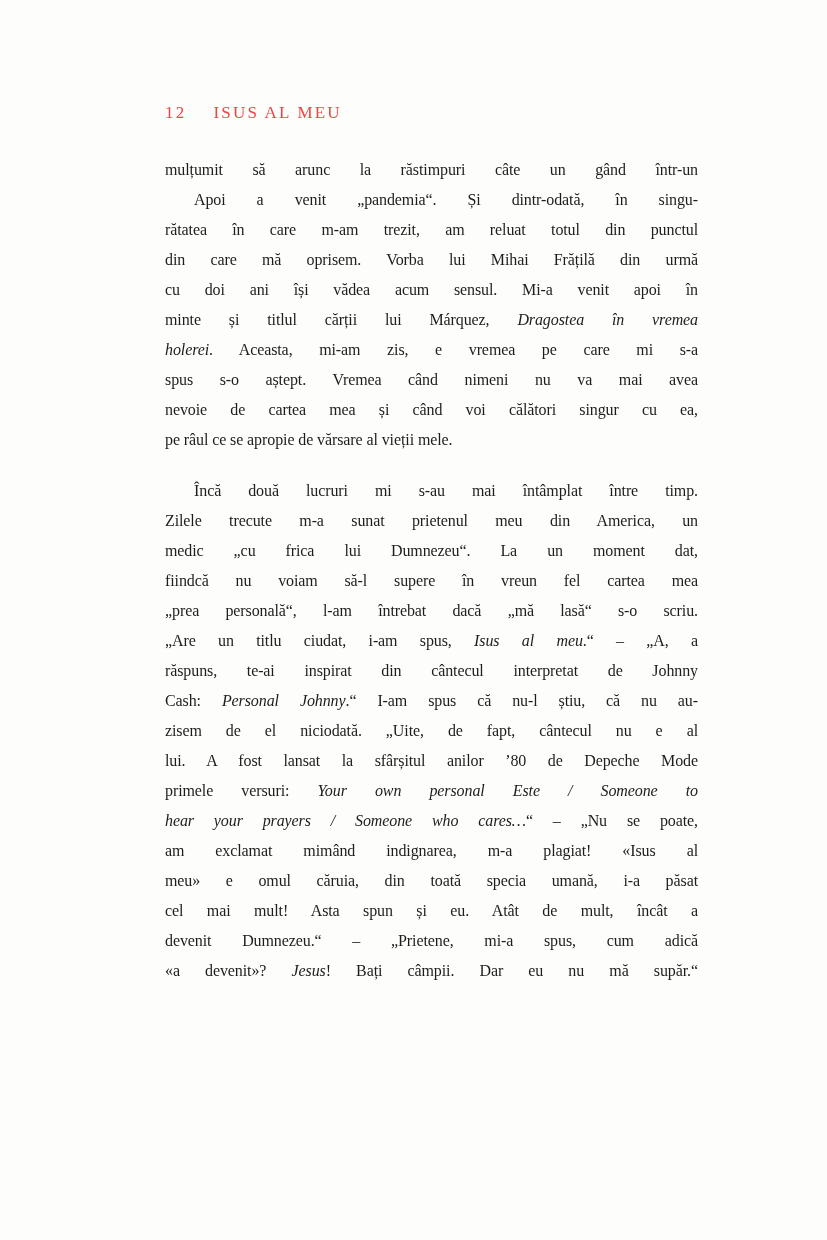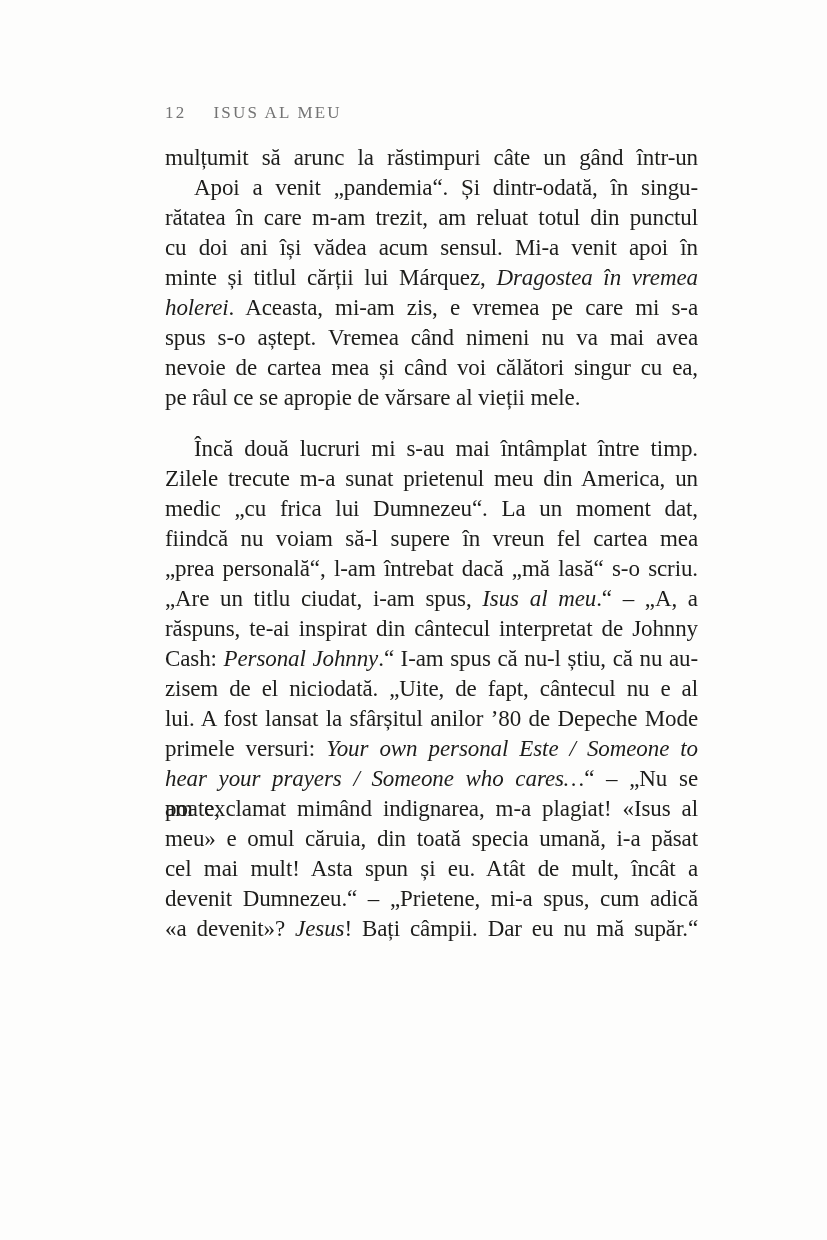--- a/index.html
+++ b/index.html
@@ -21,35 +21,35 @@
     background: #fdfdfc;
   }
   .running-header {
     position: absolute;
     left: 165px;
     top: 103px;
     display: flex;
     align-items: baseline;
     font-size: 17px;
     letter-spacing: 2.2px;
-    color: #737373;
+    color: #ef4444;
     white-space: nowrap;
   }
   .running-header .page-number {
     font-variant-numeric: oldstyle-nums;
   }
   .running-header .running-title {
     margin-left: 27px;
   }
   .body-text {
     position: absolute;
     left: 165px;
-    top: 143px;
+    top: 155px;
     width: 533px;
-    font-size: 23px;
+    font-size: 16px;
     line-height: 30px;
     letter-spacing: -0.1px;
   }
   .line {
     height: 30px;
     text-align: justify;
     text-align-last: justify;
     white-space: normal;
   }
   .line.para-end {
@@ -72,20 +72,21 @@
 
   <div class="running-header">
     <span class="page-number">12</span>
     <span class="running-title">ISUS AL MEU</span>
   </div>
 
   <div class="body-text">
     <div class="line"><span>mulțumit să arunc la răstimpuri câte un gând într-un</span></div>
     <div class="line indent"><span>Apoi a venit „pandemia“. Și dintr-odată, în singu-</span></div>
     <div class="line"><span>rătatea în care m-am trezit, am reluat totul din punctul</span></div>
+    <div class="line"><span>din care mă oprisem. Vorba lui Mihai Frățilă din urmă</span></div>
     <div class="line"><span>cu doi ani își vădea acum sensul. Mi-a venit apoi în</span></div>
     <div class="line"><span>minte și titlul cărții lui Márquez, </span><span class="it">Dragostea în vremea</span></div>
     <div class="line"><span class="it">holerei</span><span>. Aceasta, mi-am zis, e vremea pe care mi s-a</span></div>
     <div class="line"><span>spus s-o aștept. Vremea când nimeni nu va mai avea</span></div>
     <div class="line"><span>nevoie de cartea mea și când voi călători singur cu ea,</span></div>
     <div class="line para-end"><span>pe râul ce se apropie de vărsare al vieții mele.</span></div>
     <div class="line indent gap-before"><span>Încă două lucruri mi s-au mai întâmplat între timp.</span></div>
     <div class="line"><span>Zilele trecute m-a sunat prietenul meu din America, un</span></div>
     <div class="line"><span>medic „cu frica lui Dumnezeu“. La un moment dat,</span></div>
     <div class="line"><span>fiindcă nu voiam să-l supere în vreun fel cartea mea</span></div>

